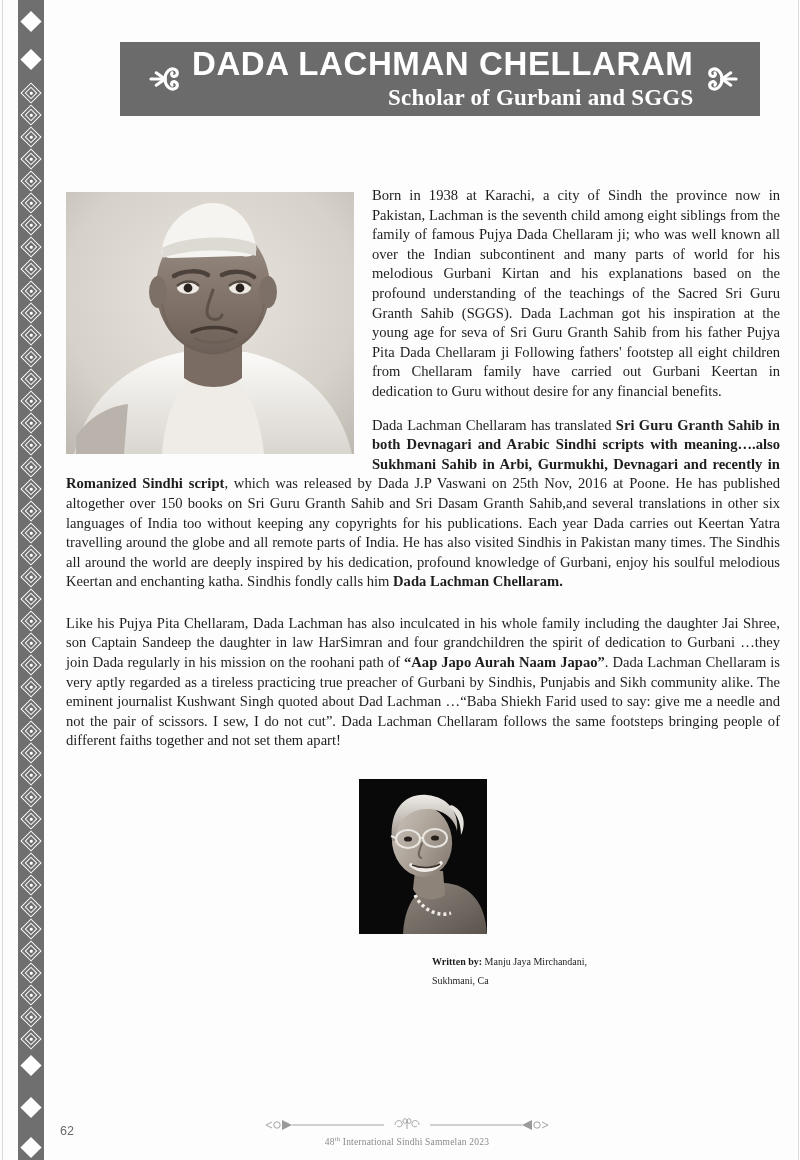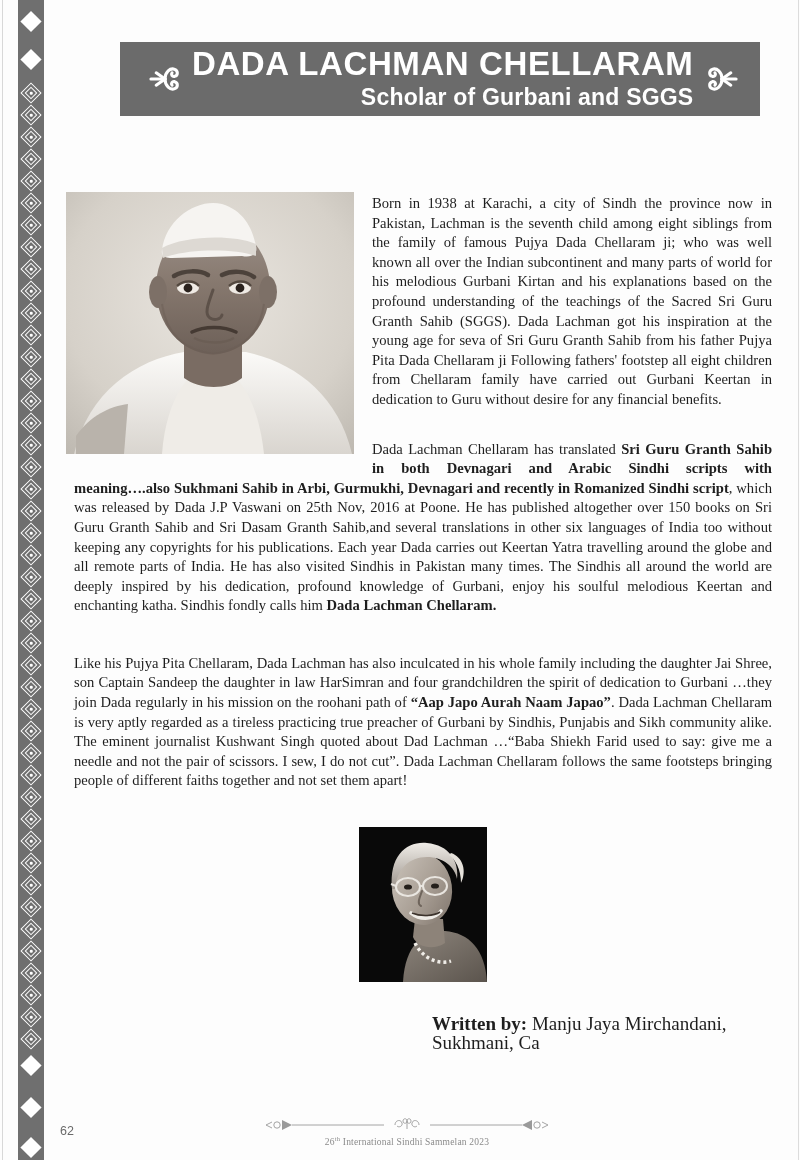--- a/index.html
+++ b/index.html
@@ -124,21 +124,21 @@
   #title-main {
     font-family: "Liberation Sans", sans-serif;
     font-weight: 700;
     font-size: 33px;
     letter-spacing: 0.6px;
     color: #ffffff;
     line-height: 1.06;
     white-space: nowrap;
   }
   #title-sub {
-    font-family: Liberation Sans, sans-serif;
+    font-family: Liberation Serif, serif;
     font-weight: 700;
     font-size: 23px;
     letter-spacing: 0.2px;
     color: #ffffff;
     line-height: 1.2;
     margin-top: 2px;
     white-space: nowrap;
   }
 
   
@@ -159,21 +159,21 @@
     position: relative;
     overflow: hidden;
   }
 
   .bodytext {
     font-family: "Liberation Serif", serif;
     font-size: 14.6px;
     line-height: 19.6px;
     text-align: justify;
     color: #1e1e1e;
-    margin: 8px;
+    margin: 0;
     hyphens: none;
   }
   .bodytext b { font-weight: 700; }
   .para-gap { height: 14px; }
   .para-gap-lg { height: 22px; }
 
   
   #portrait-secondary-wrap {
     clear: both;
     display: flex;
@@ -182,24 +182,24 @@
   }
   #portrait-secondary {
     width: 128px;
     height: 155px;
     background: #0a0a0a;
     position: relative;
     overflow: hidden;
   }
 
   #byline {
-    margin-top: 32px;
+    margin-top: 18px;
     margin-left: 366px;
     font-family: "Liberation Serif", serif;
-    font-size: 19px;
+    font-size: 10px;
     line-height: 19px;
     color: #1e1e1e;
   }
   #byline b { font-weight: 700; }
 
   
   #footer {
     position: absolute;
     left: 0;
     top: 1096px;
@@ -550,17 +550,17 @@
           <path d="M260 9 L270 4 L270 14 Z" fill="#9a9a9a" stroke="none"></path>
           <circle cx="275" cy="9" r="3.2"></circle>
           <path d="M280 6 L286 9 L280 12"></path>
 
           <path d="M133 9 C133 4 139 3 140 7 C141 10 137 12 135 10"></path>
           <path d="M157 9 C157 4 151 3 150 7 C149 10 153 12 155 10"></path>
           <path d="M145 13 L145 5 C145 2 149 2 149 5 C149 8 145 8 145 5"></path>
           <path d="M145 5 C145 2 141 2 141 5 C141 8 145 8 145 5"></path>
         </g>
       </svg>
-      <div id="footer-caption"><span>26</span><sup>th</sup><span> International Sindhi Sammelan 2023</span></div>
+      <div id="footer-caption"><span>48</span><sup>th</sup><span> International Sindhi Sammelan 2023</span></div>
     </div>
   </div>
 
 </div>
 
 </body></html>

